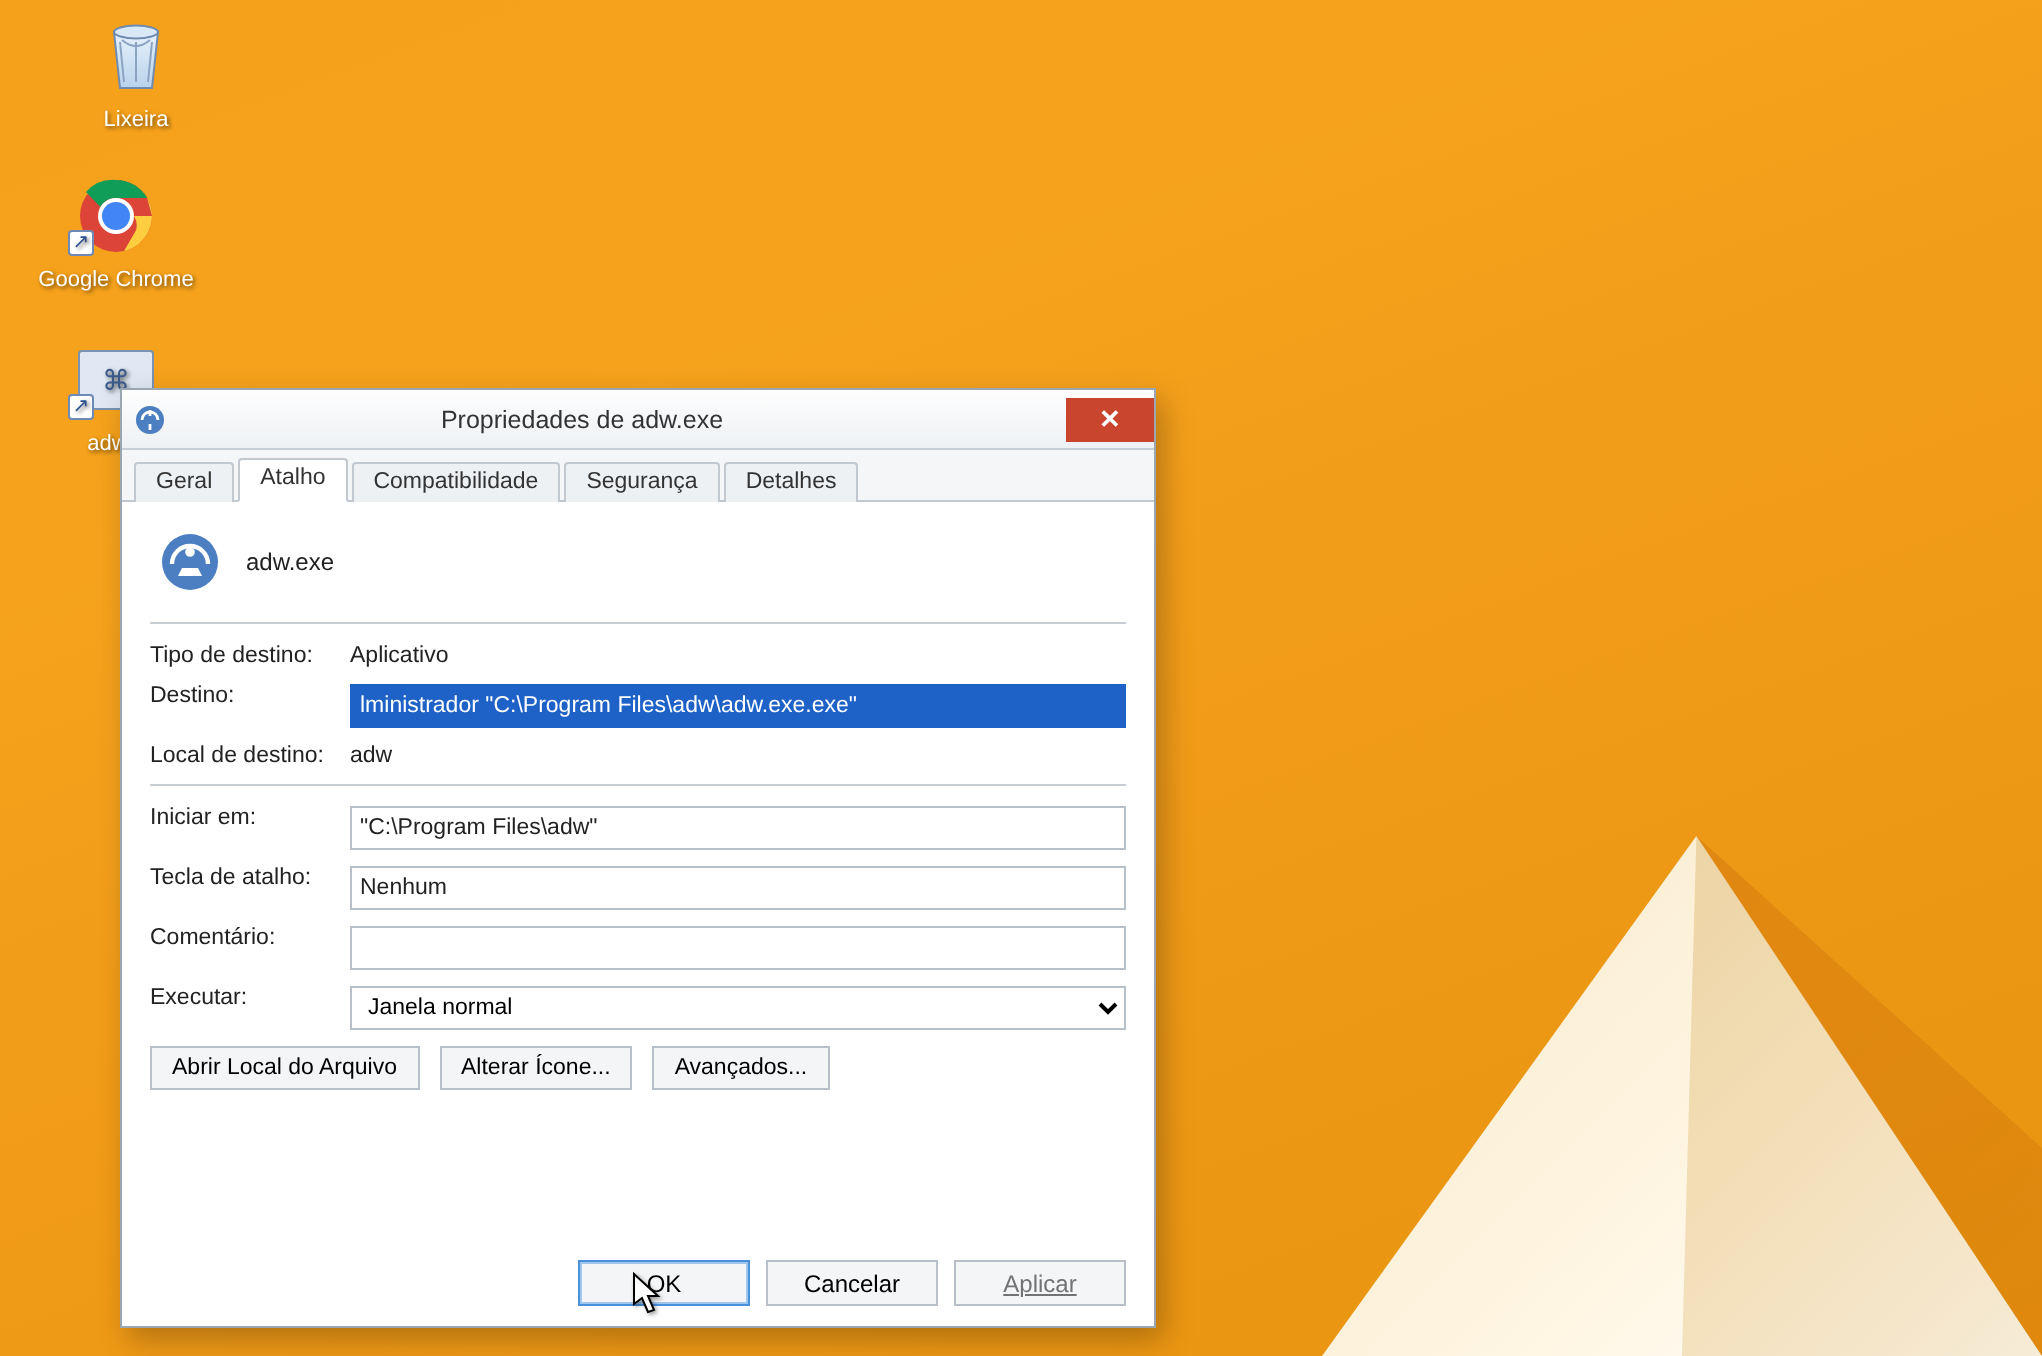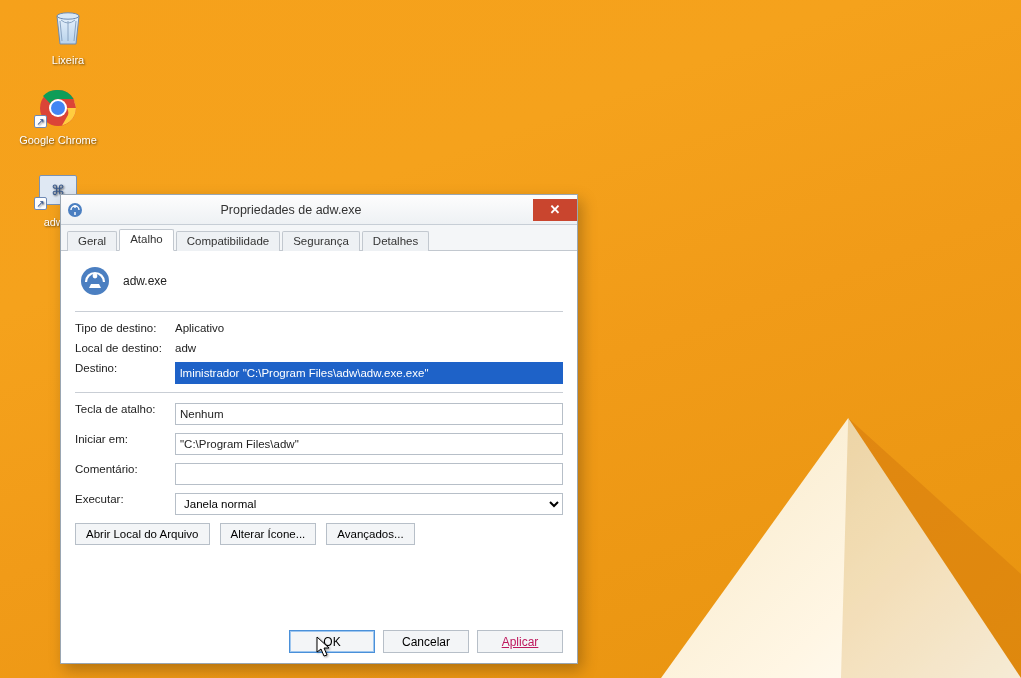--- a/index.html
+++ b/index.html
@@ -151,21 +151,21 @@
   display: flex; justify-content: flex-end; gap: 8px;
   padding: 0 14px;
 }
 .dlg-buttons button {
   width: 86px; height: 23px; font-size: 12px;
   background: #f3f5f7; border: 1px solid #b7bfc8;
 }
 .dlg-buttons button.default {
   border: 1px solid #4a90d9; box-shadow: inset 0 0 0 1px #9ec6ef; margin-left: 44px;
 }
-.dlg-buttons button.disabled { color: #be185d; text-decoration: underline; }
+.dlg-buttons button.disabled { color: #737373; text-decoration: underline; }
 
 
 .cursor {
   position: absolute; width: 16px; height: 22px;
   left: 316px; top: 636px; pointer-events: none;
 }
 .cursor svg { width: 16px; height: 22px; filter: drop-shadow(1px 1px 1px rgba(0,0,0,.4)); }
 
 </style>
 </head>
@@ -246,42 +246,42 @@
         </svg>
         <div class="fname">adw.exe</div>
       </div>
       <div class="hdr-sep"></div>
 
       <div class="form-row">
         <div class="lbl">Tipo de destino:</div>
         <div class="val static">Aplicativo</div>
       </div>
       <div class="form-row">
+        <div class="lbl">Destino:</div>
+        <div class="val">
+          <input class="txt selectedblue" value="lministrador &quot;C:\Program Files\adw\adw.exe.exe&quot;" style="">
+        </div>
+      </div>
+      <div class="form-row">
         <div class="lbl">Local de destino:</div>
         <div class="val static">adw</div>
       </div>
-      <div class="form-row">
-        <div class="lbl">Destino:</div>
-        <div class="val">
-          <input class="txt selectedblue" value="lministrador &quot;C:\Program Files\adw\adw.exe.exe&quot;" style="">
-        </div>
-      </div>
 
       <div class="sep2"></div>
 
       <div class="form-row">
+        <div class="lbl">Iniciar em:</div>
+        <div class="val">
+          <input class="txt readonlyish" value="&quot;C:\Program Files\adw&quot;" style="">
+        </div>
+      </div>
+      <div class="form-row">
         <div class="lbl">Tecla de atalho:</div>
         <div class="val">
           <input class="txt readonlyish" value="Nenhum" style="">
-        </div>
-      </div>
-      <div class="form-row">
-        <div class="lbl">Iniciar em:</div>
-        <div class="val">
-          <input class="txt readonlyish" value="&quot;C:\Program Files\adw&quot;" style="">
         </div>
       </div>
       <div class="form-row">
         <div class="lbl">Comentário:</div>
         <div class="val">
           <input class="txt" value="" style="">
         </div>
       </div>
       <div class="form-row">
         <div class="lbl">Executar:</div>

